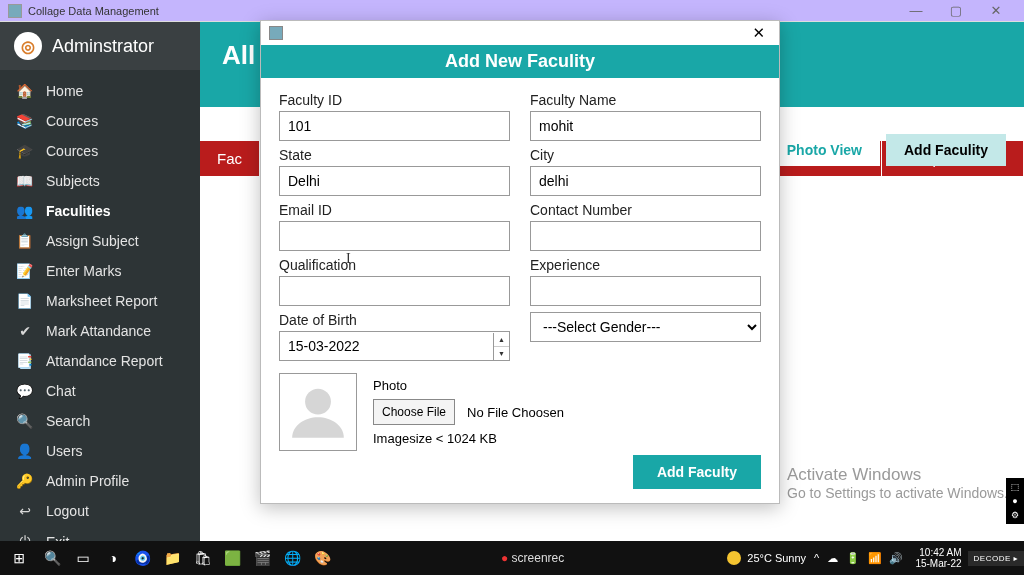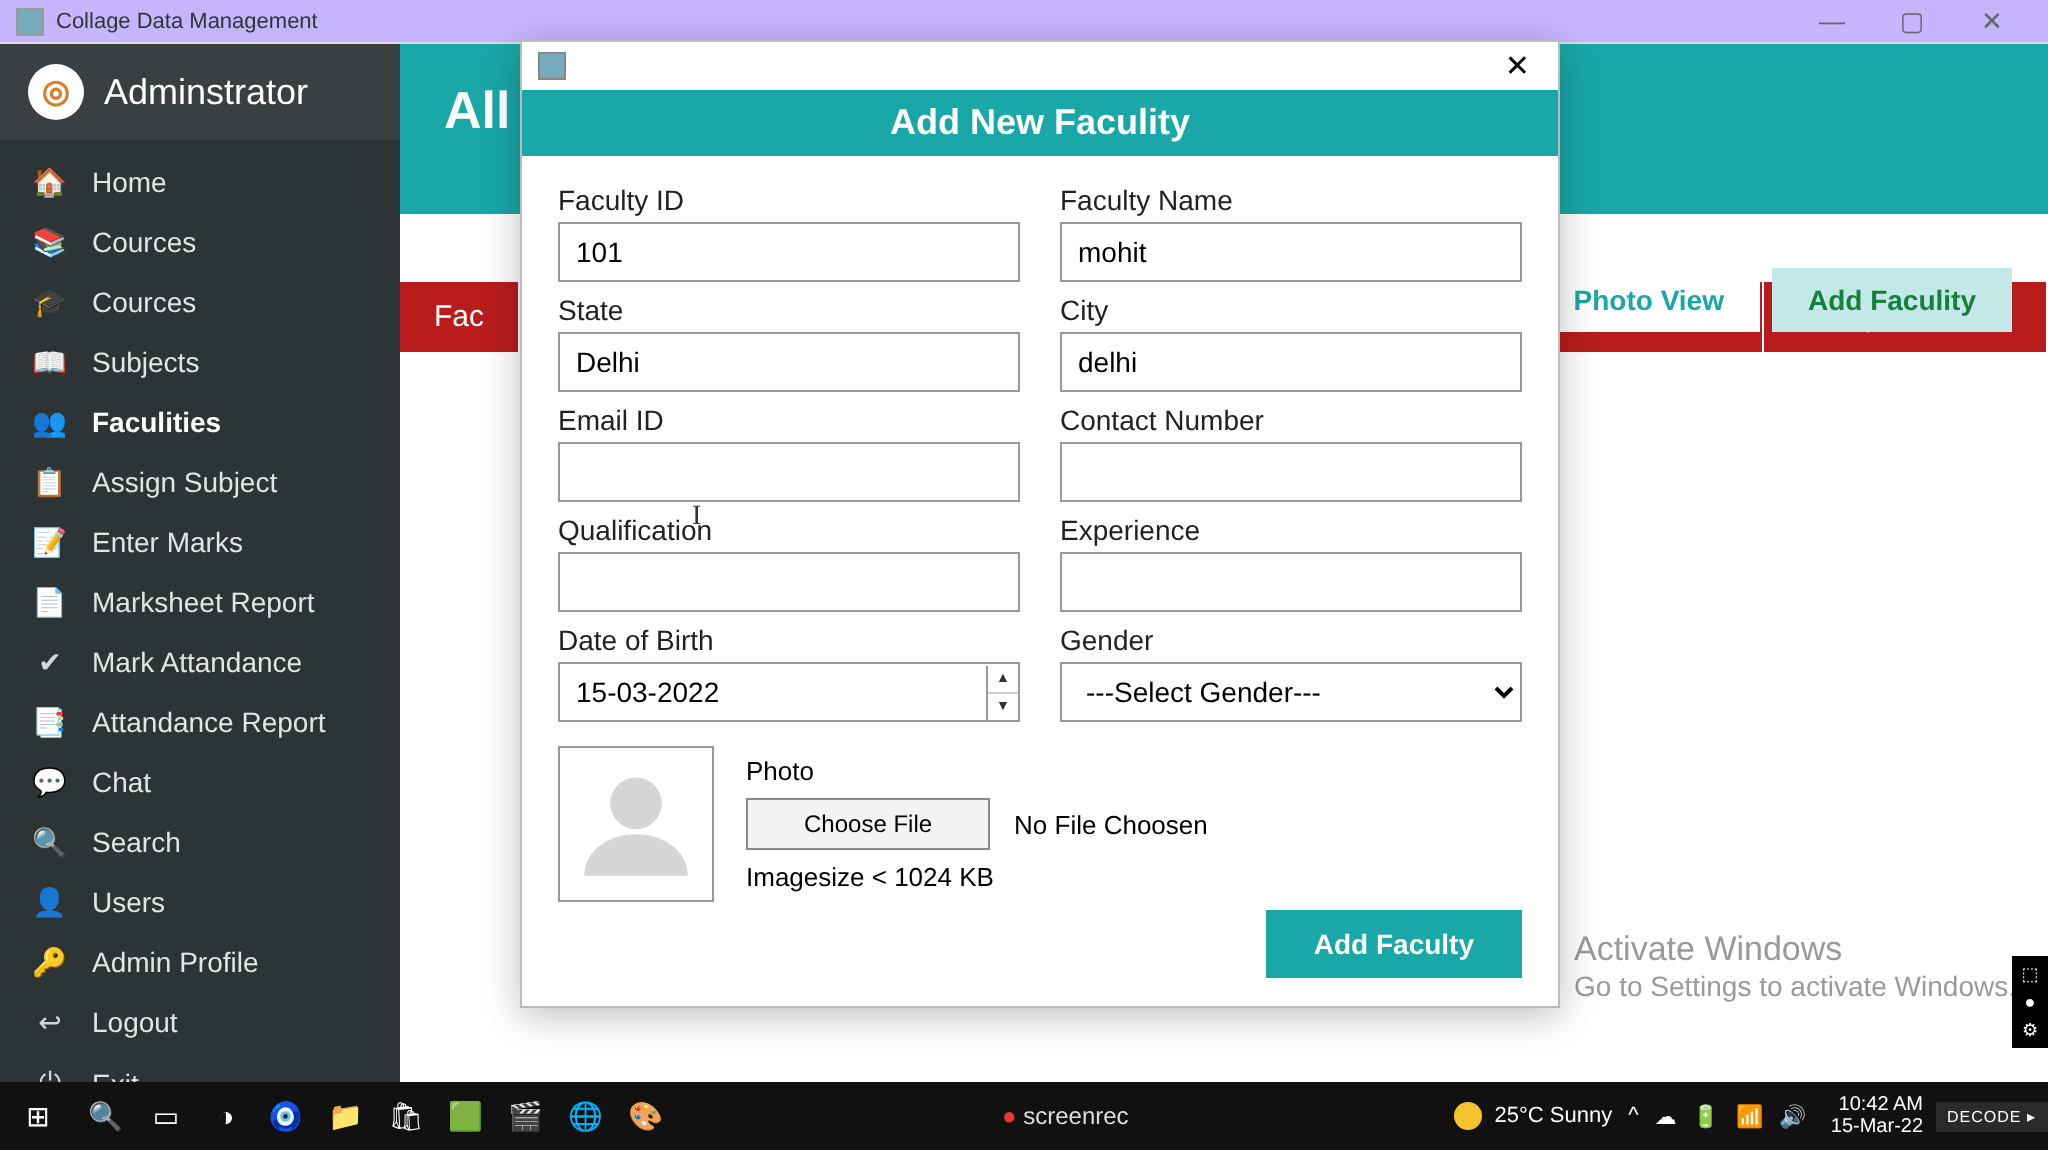--- a/index.html
+++ b/index.html
@@ -22,21 +22,21 @@
   .nav li { display: flex; align-items: center; padding: 7px 16px; font-size: 14px; cursor: pointer; color: #e4e4e4; }
   .nav li.active { font-weight: bold; color: #fff; }
   .nav .nav-icon { width: 18px; margin-right: 12px; text-align: center; font-size: 14px; color: #d7d7d7; }
   .nav li.active .nav-icon { color: #fff; }
 
   .content { flex: 1; background: #fff; position: relative; }
   .page-head { background: #19a7a7; color: #fff; padding: 18px 22px 36px; font-size: 26px; font-weight: 600; }
   .actions-row { position: absolute; top: 112px; right: 18px; display:flex; gap:6px; }
   .act-btn { padding: 8px 18px; font-size: 14px; font-weight: 600; border: none; cursor:pointer; }
   .act-btn.white { background: #fff; color: #19a7a7; }
-  .act-btn.teal { background: #c3e8e8; color: #15803d; }
+  .act-btn.teal { background: #c3e8e8; color: #000000; }
   .col-header { display:flex; margin-top: 34px; }
   .col-header div { background:#b91c1c; color:#fff; padding:9px 0; font-size:15px; text-align:center; flex:1; border-right:1px solid #fff; }
 
   
   .modal { position: absolute; left: 260px; top: 20px; width: 520px; background: #fff; border: 1px solid #bbb; box-shadow: 0 4px 18px rgba(0,0,0,0.25); z-index: 50; }
   .modal-titlebar { height: 24px; display:flex; align-items:center; padding:0 8px; }
   .modal-titlebar .micon { width:14px; height:14px; background:#7ab; border:1px solid #888; }
   .modal-titlebar .spacer { flex:1; }
   .modal-titlebar .close { font-size:15px; cursor:pointer; padding:0 6px; }
   .modal-header { background:#19a7a7; color:#fff; text-align:center; padding:6px 0; font-size:18px; font-weight:600; }
@@ -47,21 +47,21 @@
   .form-col input, .form-col select, .dob-wrap { width:100%; height:30px; border:1px solid #999; padding:0 8px; font-size:14px; background:#fff; }
   .dob-wrap { display:flex; align-items:center; padding:0; }
   .dob-wrap input { border:none; flex:1; height:28px; }
   .spinner { width:16px; display:flex; flex-direction:column; border-left:1px solid #999; }
   .spinner div { flex:1; text-align:center; font-size:7px; line-height:13px; color:#333; cursor:pointer; border-bottom:1px solid #ccc; }
   .spinner div:last-child { border-bottom:none; }
   .photo-row { display:flex; gap:16px; margin-top:12px; align-items:center; }
   .avatar-box { width:78px; height:78px; border:1px solid #999; display:flex; align-items:center; justify-content:center; background:#fff; }
   .avatar-box svg { width:62px; height:62px; }
   .photo-info { display:flex; flex-direction:column; gap:6px; font-size:13px; }
-  .choose-btn { padding:5px 28px; border:1px solid #888; background:#f4f4f4; font-size:12px; cursor:pointer; width:fit-content; }
+  .choose-btn { padding:5px 8px; border:1px solid #888; background:#f4f4f4; font-size:12px; cursor:pointer; width:fit-content; }
   .photo-line { display:flex; align-items:center; gap:12px; }
   .modal-footer { display:flex; justify-content:flex-end; padding-right:0; margin-top:4px; }
   .add-btn { background:#19a7a7; color:#fff; border:none; padding:9px 24px; font-size:14px; font-weight:600; cursor:pointer; }
 
   
   .watermark { position:absolute; right:16px; bottom:40px; color:#9a9a9a; font-size:14px; text-align:left; }
   .watermark .t { font-size:17px; }
 
   
   .sidestrip { position:absolute; right:0; top:456px; width:18px; background:#000; color:#fff; font-size:9px; display:flex; flex-direction:column; align-items:center; gap:4px; padding:4px 0; }
@@ -246,21 +246,20 @@
         <label>Date of Birth</label>
         <div class="dob-wrap">
           <input value="15-03-2022" style="">
           <div class="spinner">
               <div>▲</div>
               <div>▼</div>
             </div>
         </div>
       </div>
       <div class="form-col">
-        <label>Gender</label>
         <select>
           <option>---Select Gender---</option>
         </select>
       </div>
     </div>
     <div class="photo-row">
       <div class="avatar-box">
         <svg viewBox="0 0 24 24" fill="#d6d6d6">
             <circle cx="12" cy="8" r="5"></circle>
             <path d="M2 22c0-5 5-8 10-8s10 3 10 8z"></path>

